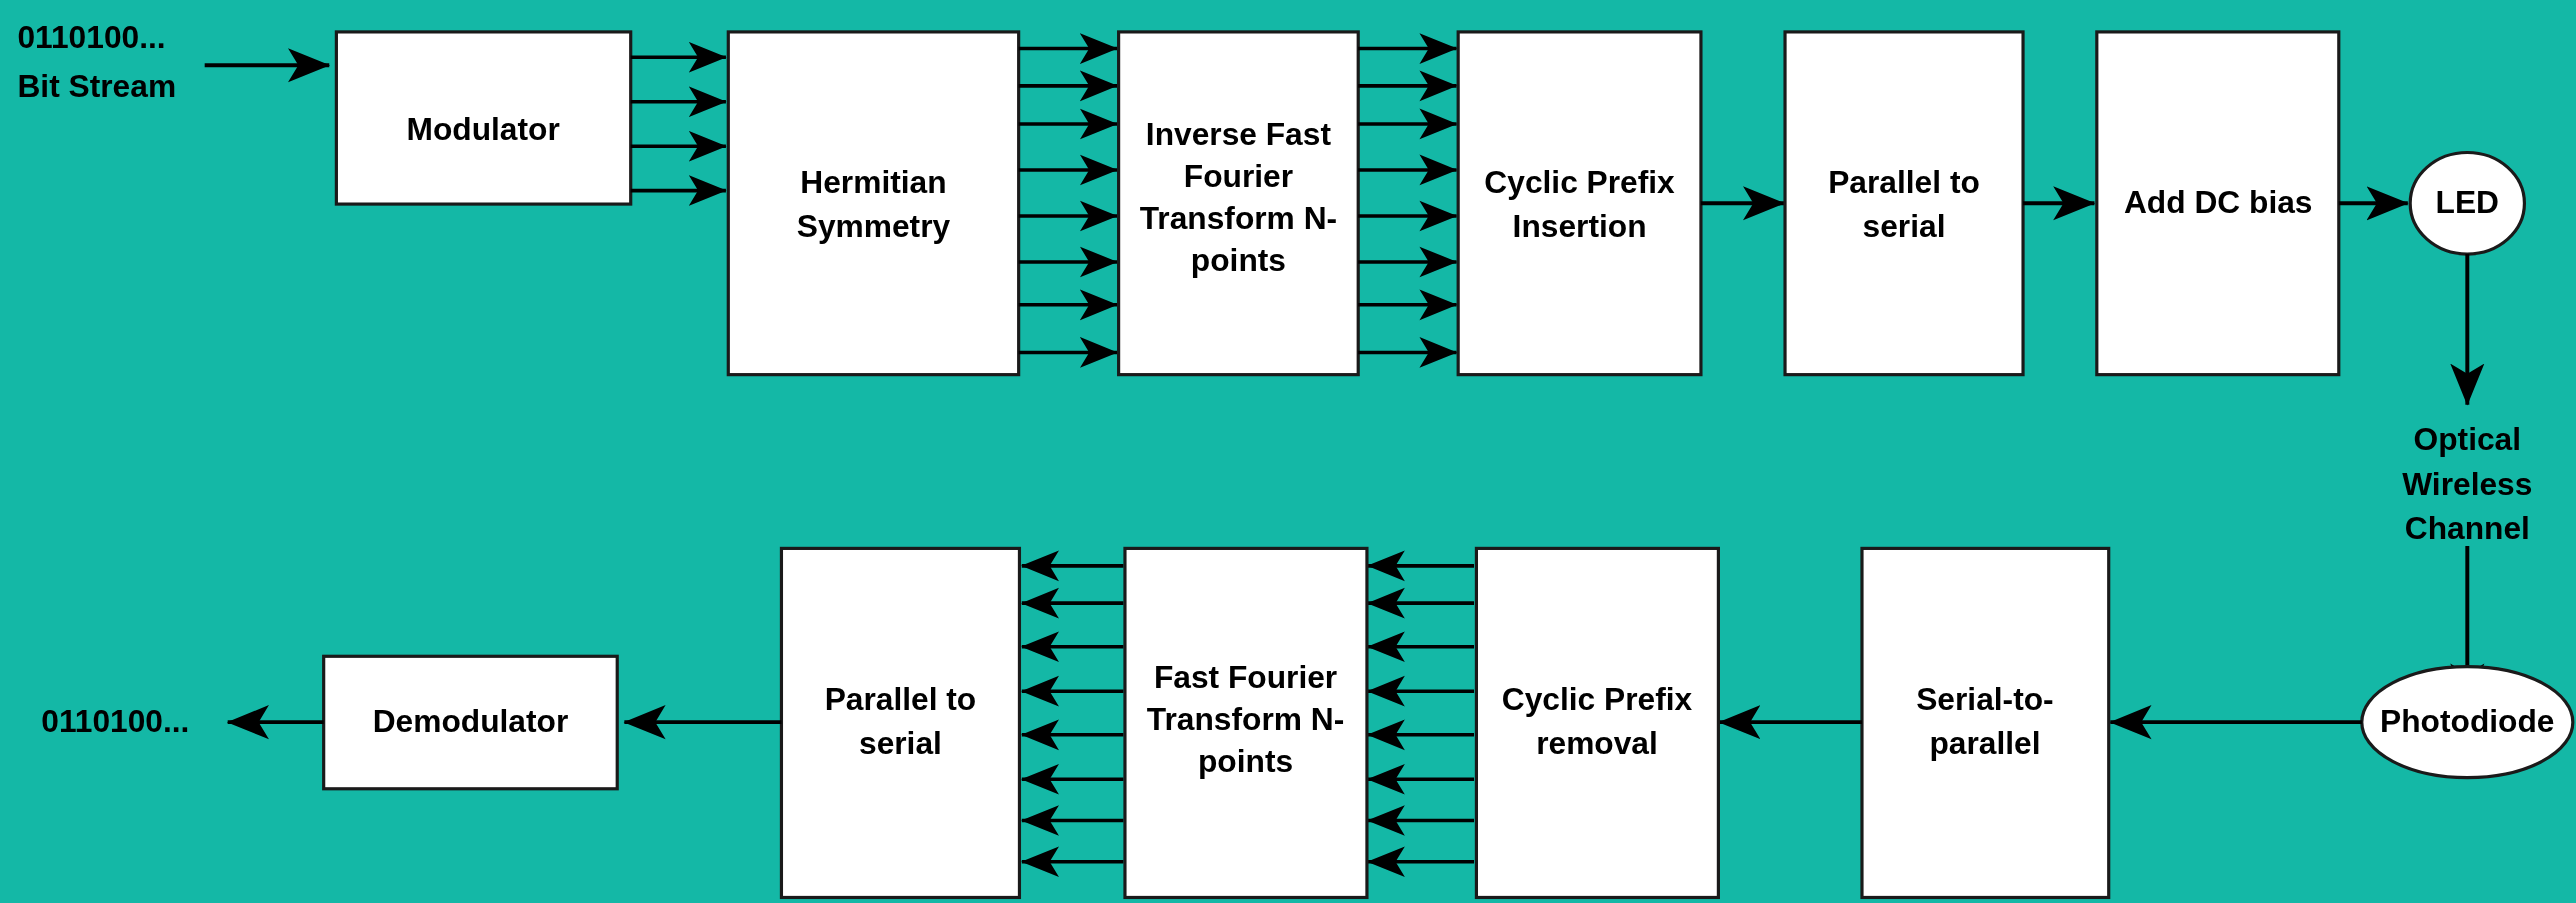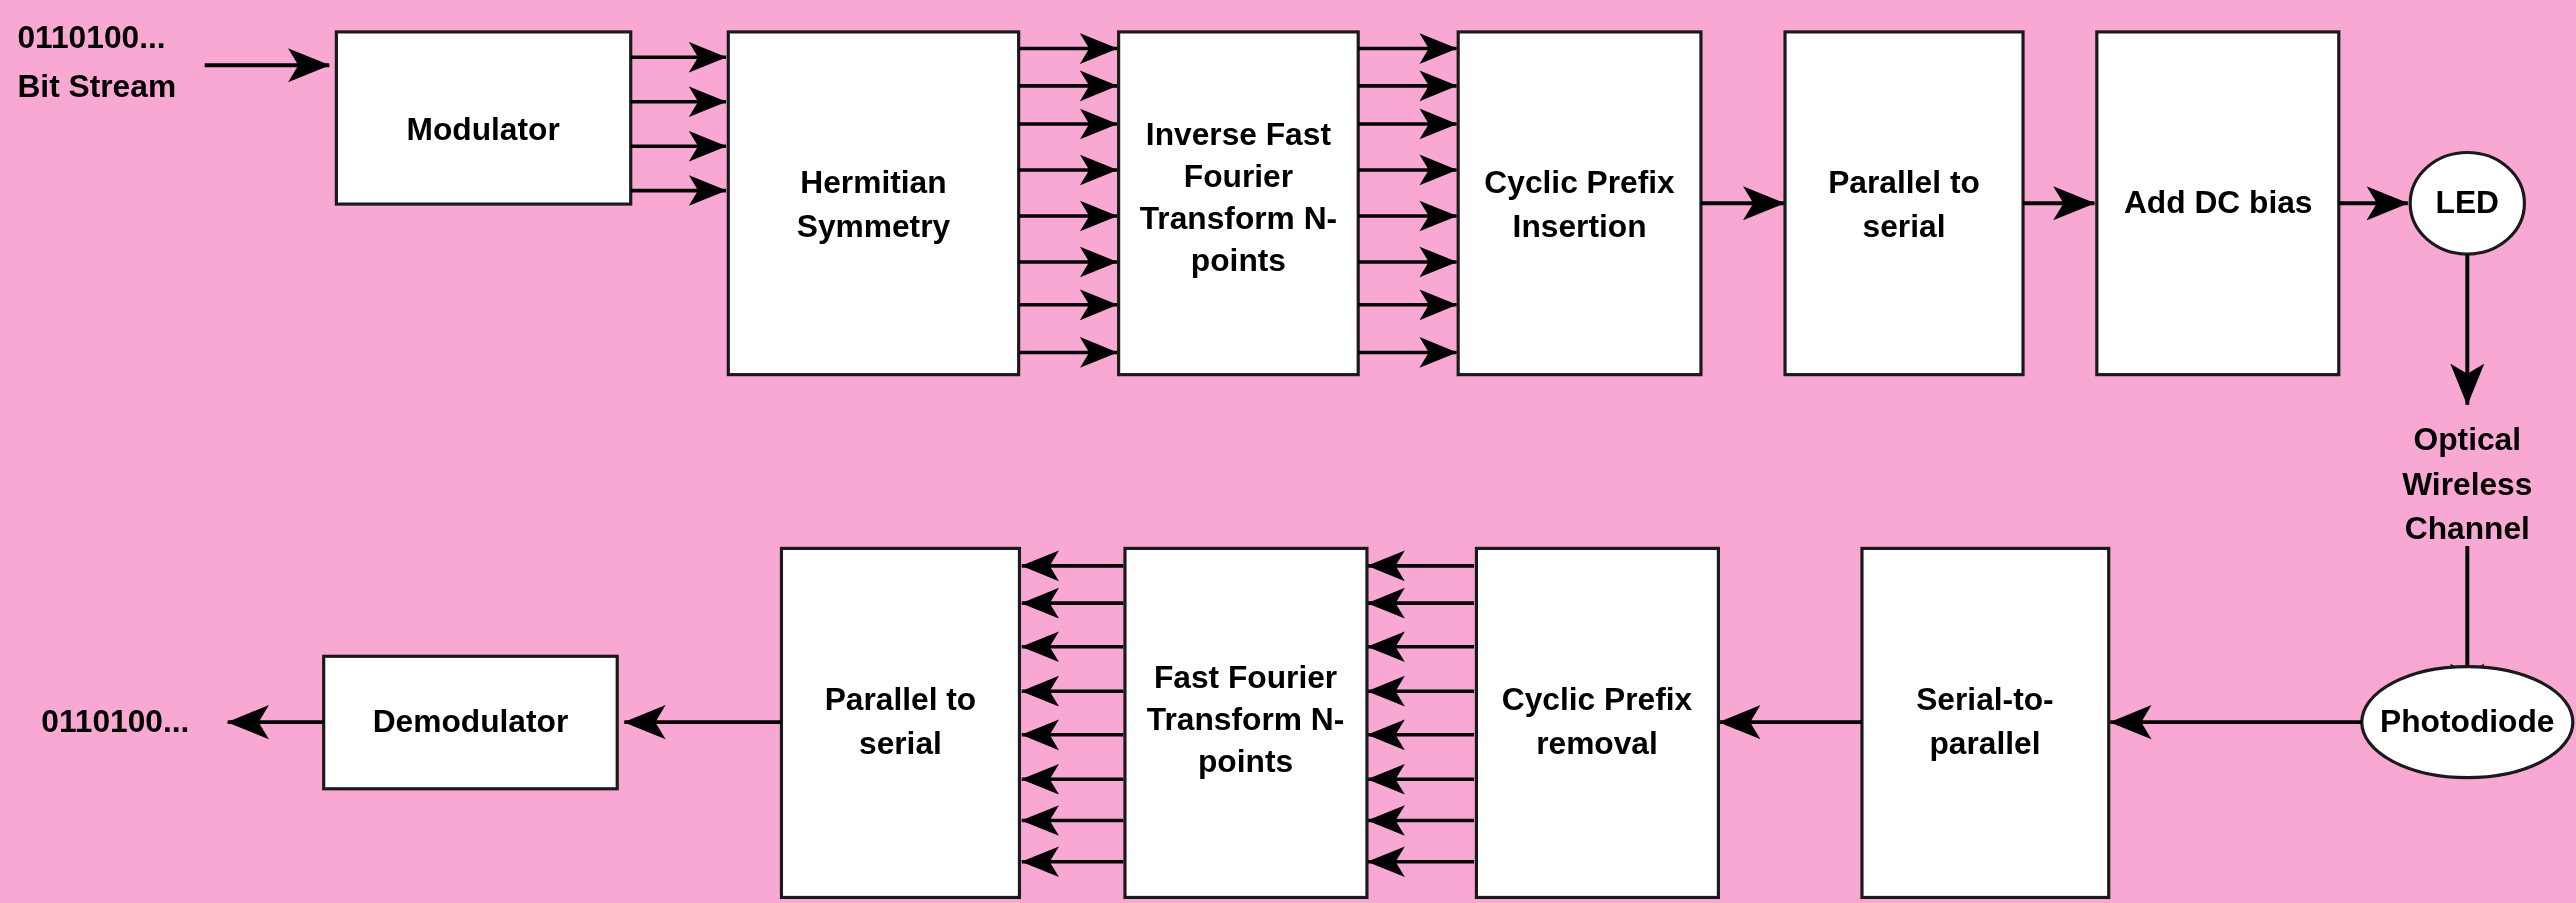--- a/index.html
+++ b/index.html
@@ -4,21 +4,21 @@
 <style>
   html, body {
     margin: 0;
     padding: 0;
     background: #ffffff;
   }
   #canvas-wrap {
     position: relative;
     width: 2576px;
     height: 904px;
-    background: #f9a8d4;
+    background: #14b8a6;
     overflow: hidden;
   }
   svg#diagram {
     position: absolute;
     top: 0;
     left: 0;
     width: 2576px;
     height: 904px;
     display: block;
   }

